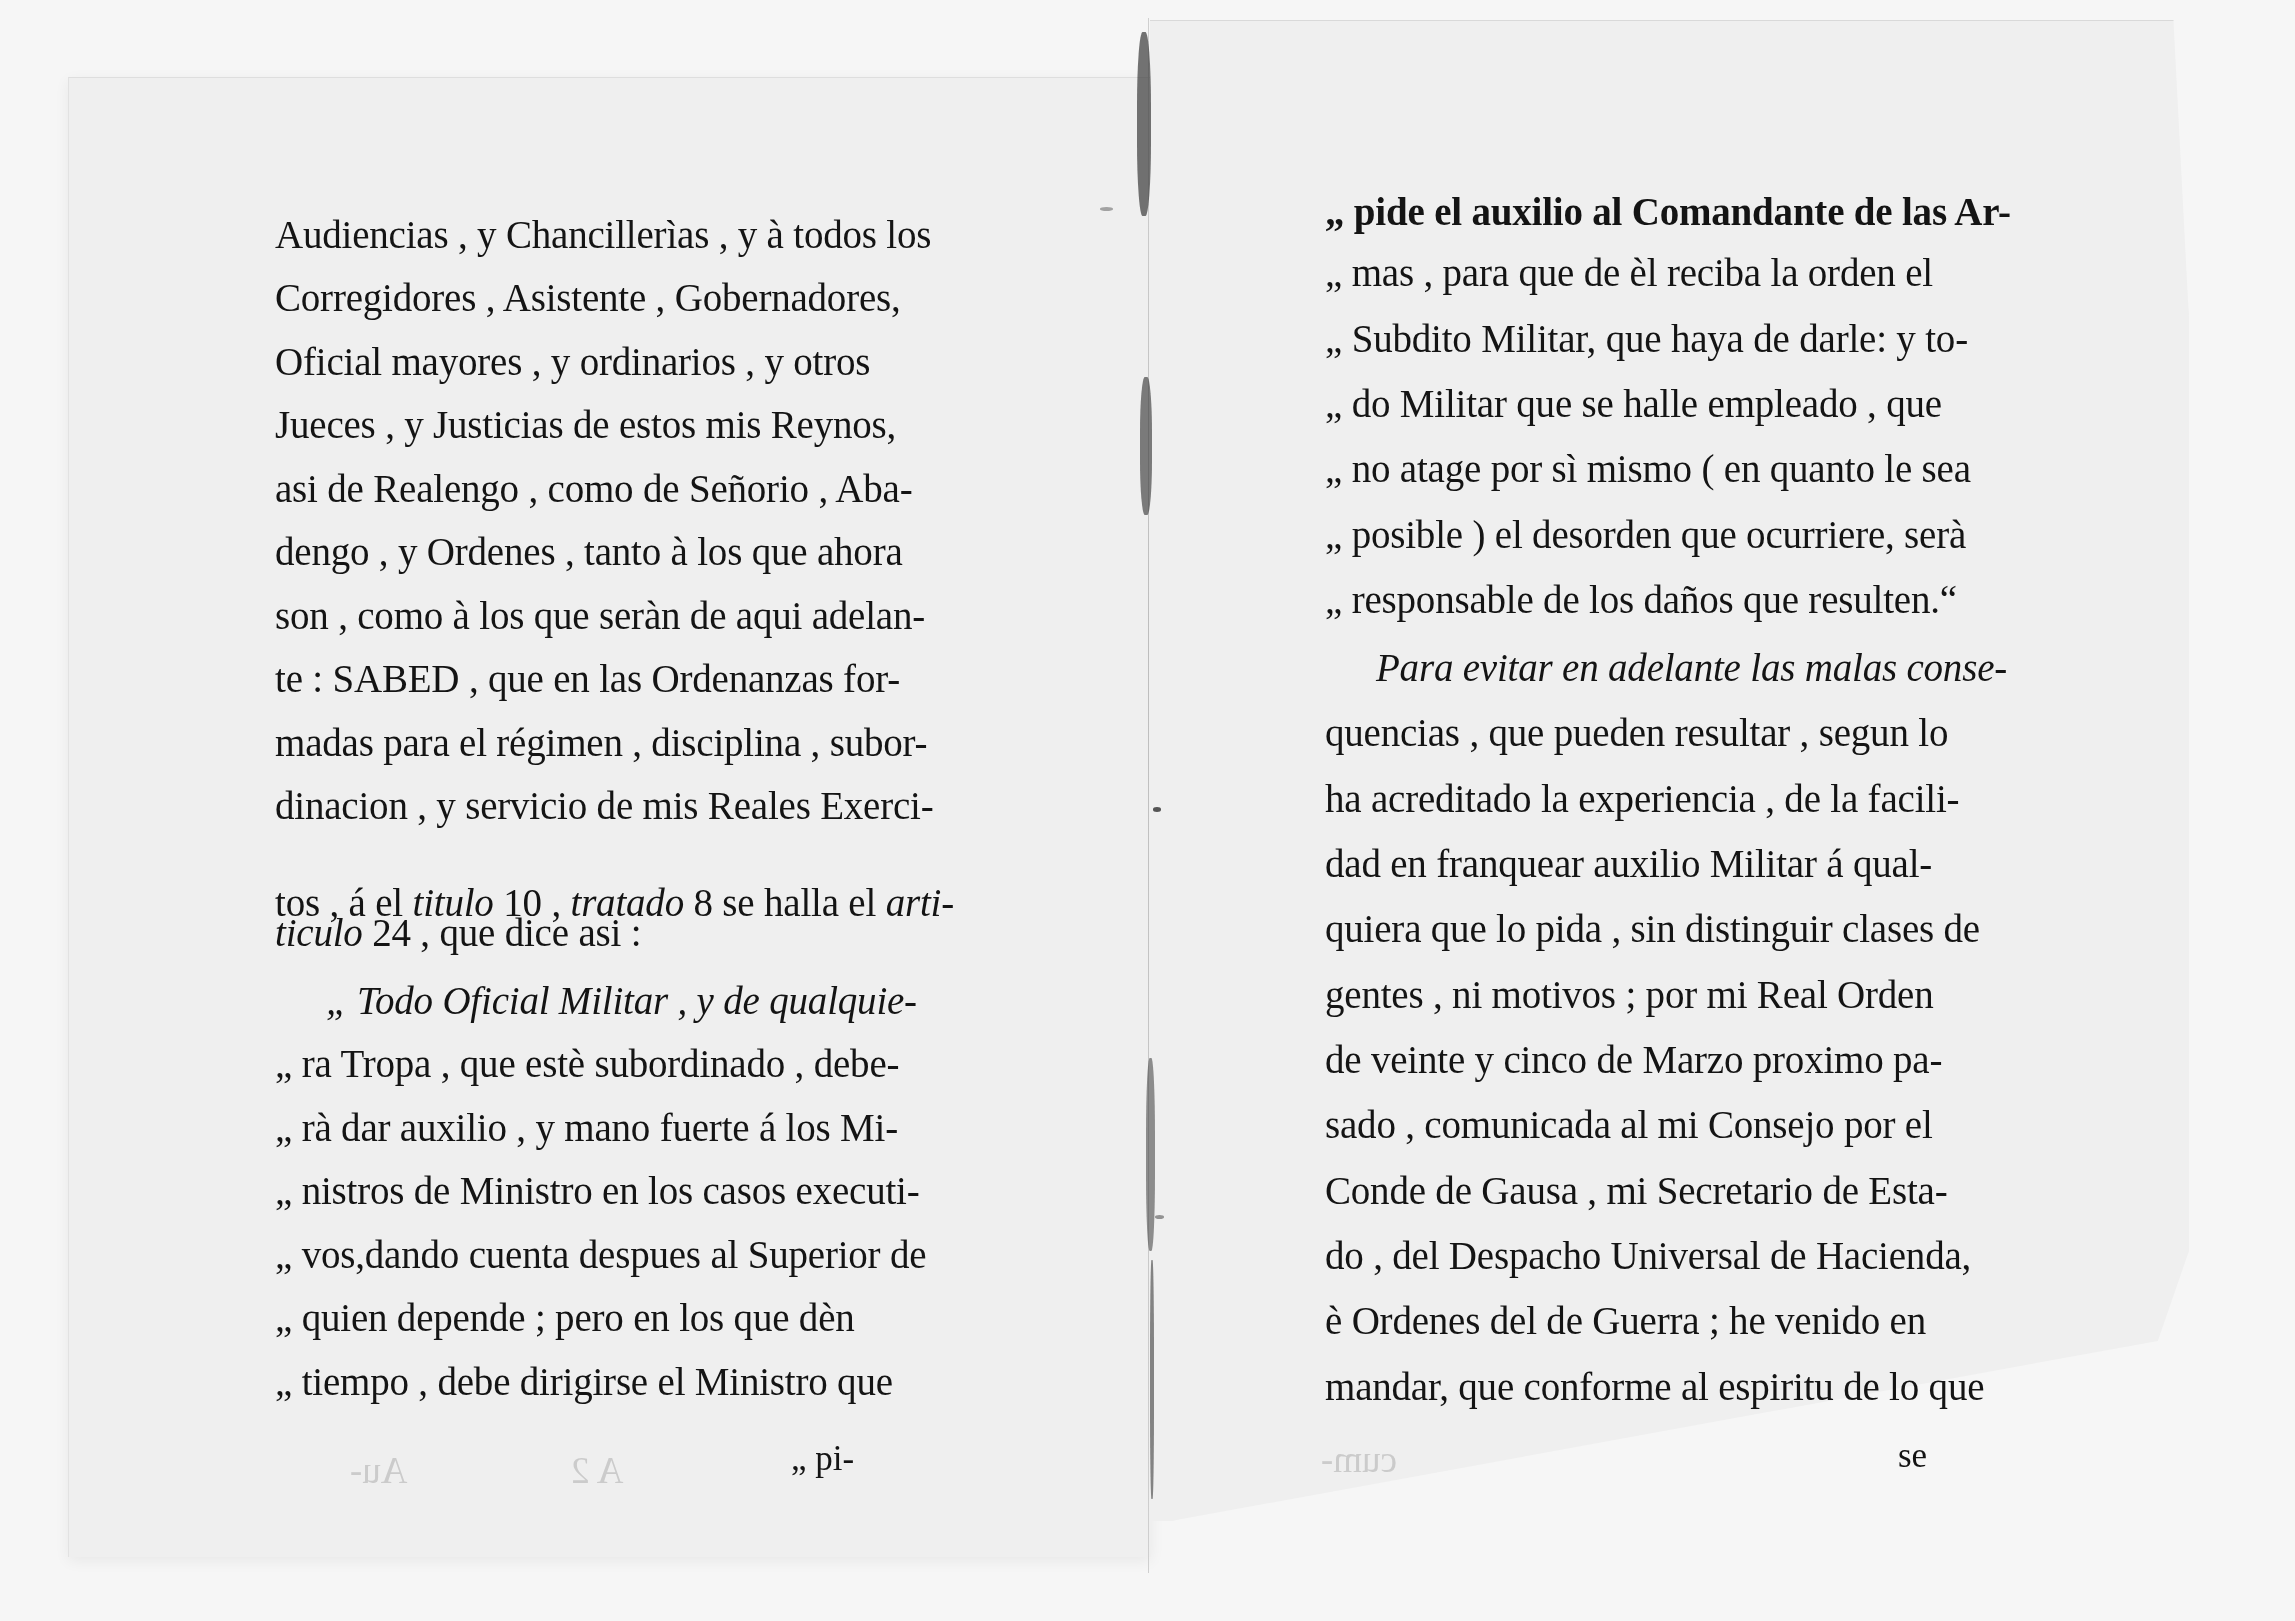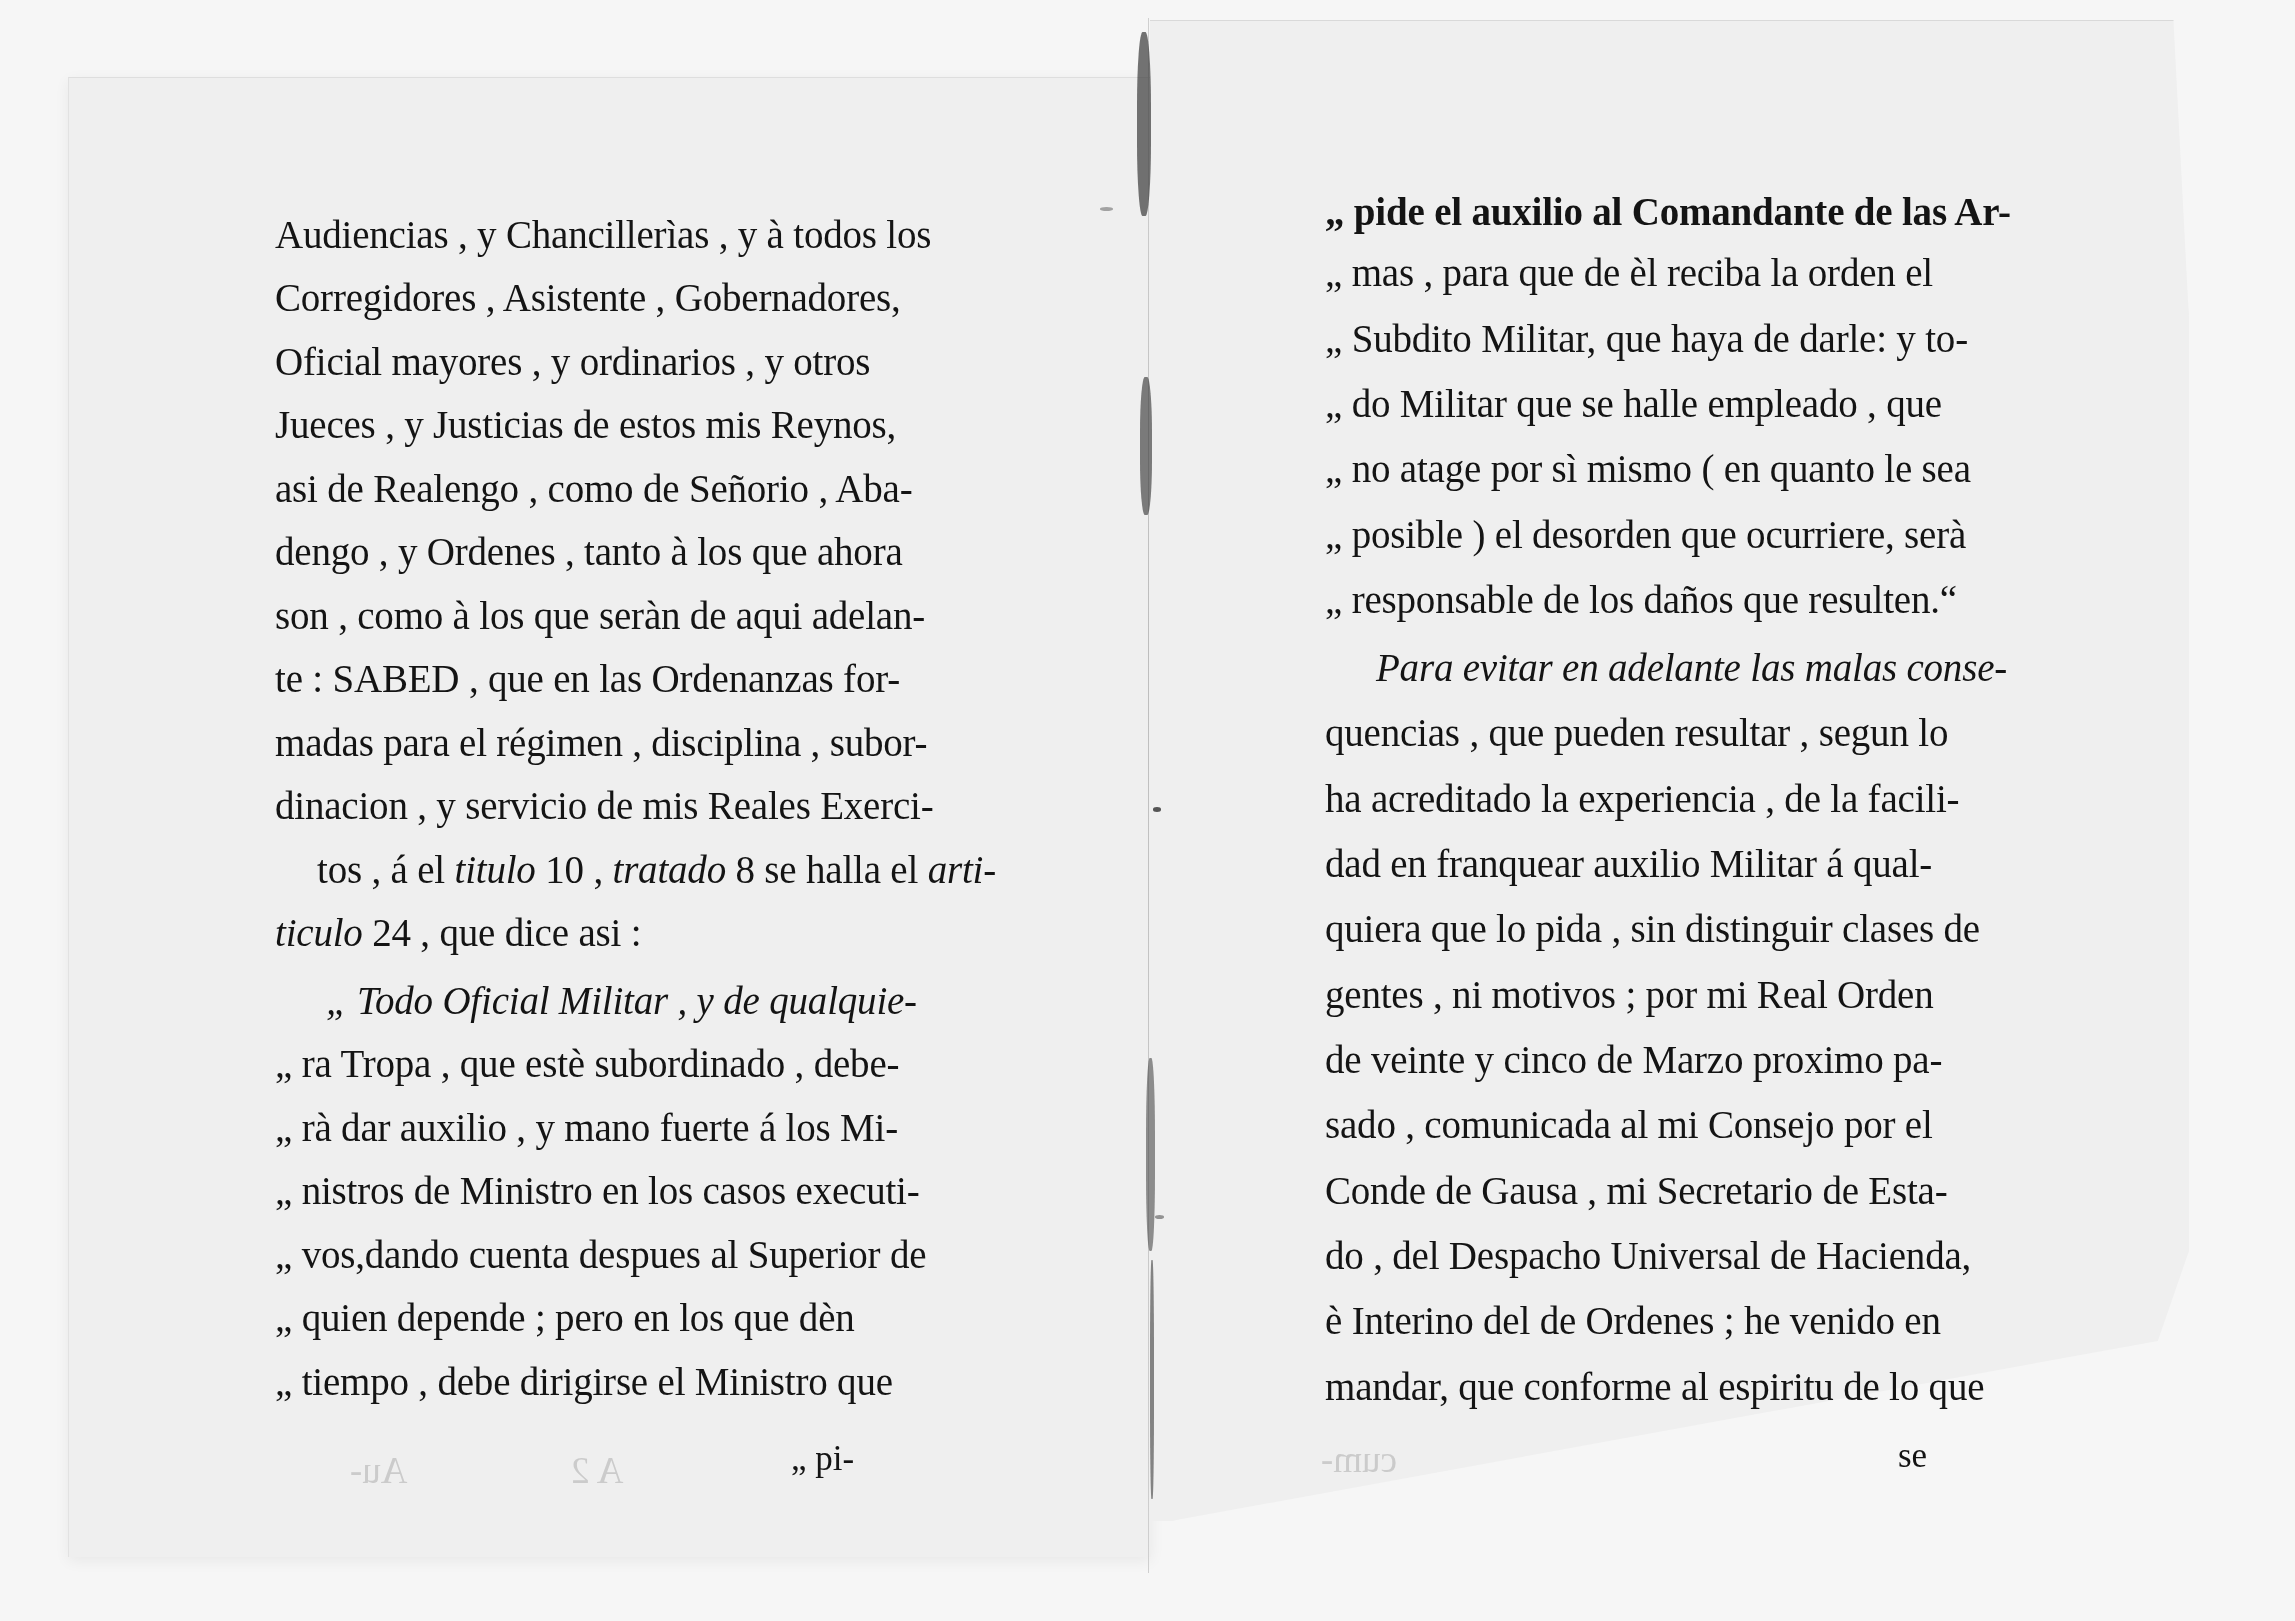--- a/index.html
+++ b/index.html
@@ -117,21 +117,21 @@
   <div class="line" style="top:0px;">Audiencias , y Chancillerìas , y à todos los</div>
   <div class="line" style="top:63px;">Corregidores , Asistente , Gobernadores,</div>
   <div class="line" style="top:127px;">Oficial mayores , y ordinarios , y otros</div>
   <div class="line" style="top:190px;">Jueces , y Justicias de estos mis Reynos,</div>
   <div class="line" style="top:254px;">asi de Realengo , como de Señorio , Aba-</div>
   <div class="line" style="top:317px;">dengo , y Ordenes , tanto à los que ahora</div>
   <div class="line" style="top:381px;">son , como à los que seràn de aqui adelan-</div>
   <div class="line" style="top:444px;">te : SABED , que en las Ordenanzas for-</div>
   <div class="line" style="top:508px;">madas para el régimen , disciplina , subor-</div>
   <div class="line" style="top:571px;">dinacion , y servicio de mis Reales Exerci-</div>
-  <div class="line" style="top:635px;margin-left:42px;">
+  <div class="line" style="top:668px;">
     <span>tos , á el </span><span class="italic">titulo</span><span> 10 , </span><span class="italic">tratado</span><span> 8 se halla el </span><span class="italic">arti-</span>
   </div>
   <div class="line last" style="top:698px;">
     <span class="italic">ticulo</span><span> 24 , que dice asi :</span>
   </div>
   <div class="line indent" style="top:766px;">„ Todo Oficial Militar , y de qualquie-</div>
   <div class="line" style="top:829px;">„ ra Tropa , que estè subordinado , debe-</div>
   <div class="line" style="top:893px;">„ rà dar auxilio , y mano fuerte á los Mi-</div>
   <div class="line" style="top:956px;">„ nistros de Ministro en los casos executi-</div>
   <div class="line" style="top:1020px;">„ vos,dando cuenta despues al Superior de</div>
@@ -154,19 +154,19 @@
   <div class="line indent" style="top:460px;">Para evitar en adelante las malas conse-</div>
   <div class="line" style="top:525px;">quencias , que pueden resultar , segun lo</div>
   <div class="line" style="top:591px;">ha acreditado la experiencia , de la facili-</div>
   <div class="line" style="top:656px;">dad en franquear auxilio Militar á qual-</div>
   <div class="line" style="top:721px;">quiera que lo pida , sin distinguir clases de</div>
   <div class="line" style="top:787px;">gentes , ni motivos ; por mi Real Orden</div>
   <div class="line" style="top:852px;">de veinte y cinco de Marzo proximo pa-</div>
   <div class="line" style="top:917px;">sado , comunicada al mi Consejo por el</div>
   <div class="line" style="top:983px;">Conde de Gausa , mi Secretario de Esta-</div>
   <div class="line" style="top:1048px;">do , del Despacho Universal de Hacienda,</div>
-  <div class="line" style="top:1113px;">è Interino del de Ordenes ; he venido en</div>
+  <div class="line" style="top:1113px;">è Ordenes del de Guerra ; he venido en</div>
   <div class="line" style="top:1179px;">mandar, que conforme al espiritu de lo que</div>
 </div>
 
 <div class="catchword" style="left:1898px;top:1436px;">se</div>
 <div class="bleed" style="left:1321px;top:1438px;">cum-</div>
 
 
 </body></html>

